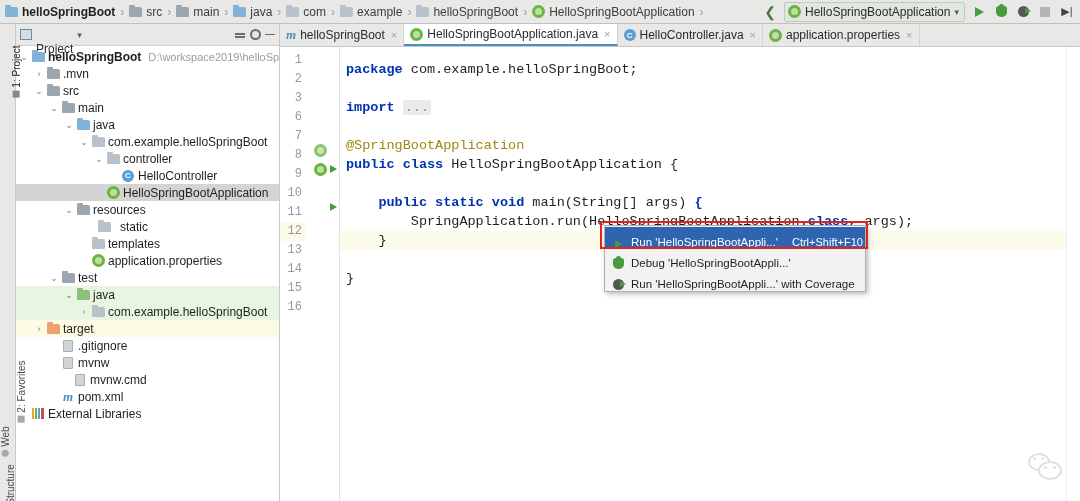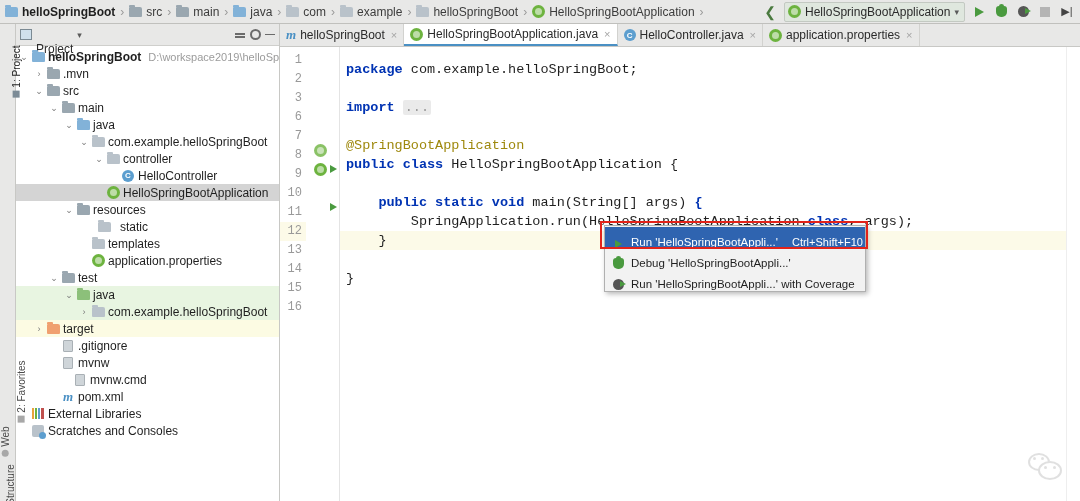--- a/index.html
+++ b/index.html
@@ -408,27 +408,20 @@
               <span class="ic m-ic">m</span>
             </span>
             <span class="nm">pom.xml</span>
           </div>
           <div class="node" style="padding-left: 2px;">
             <span class="arw"></span>
             <span class="ic-wrap">
               <span class="ic lib-ic"></span>
             </span>
             <span class="nm">External Libraries</span>
-          </div>
-          <div class="node" style="padding-left: 2px;">
-            <span class="arw"></span>
-            <span class="ic-wrap">
-              <span class="ic scratch-ic"></span>
-            </span>
-            <span class="nm">Scratches and Consoles</span>
           </div>
         </div>
     </div>
 
     <div class="editor-col">
       <div class="tabs" id="edtabs">
           <div class="tab">
             <span class="ic m-ic">m</span>
             <span>helloSpringBoot</span>
             <span class="x">×</span>

